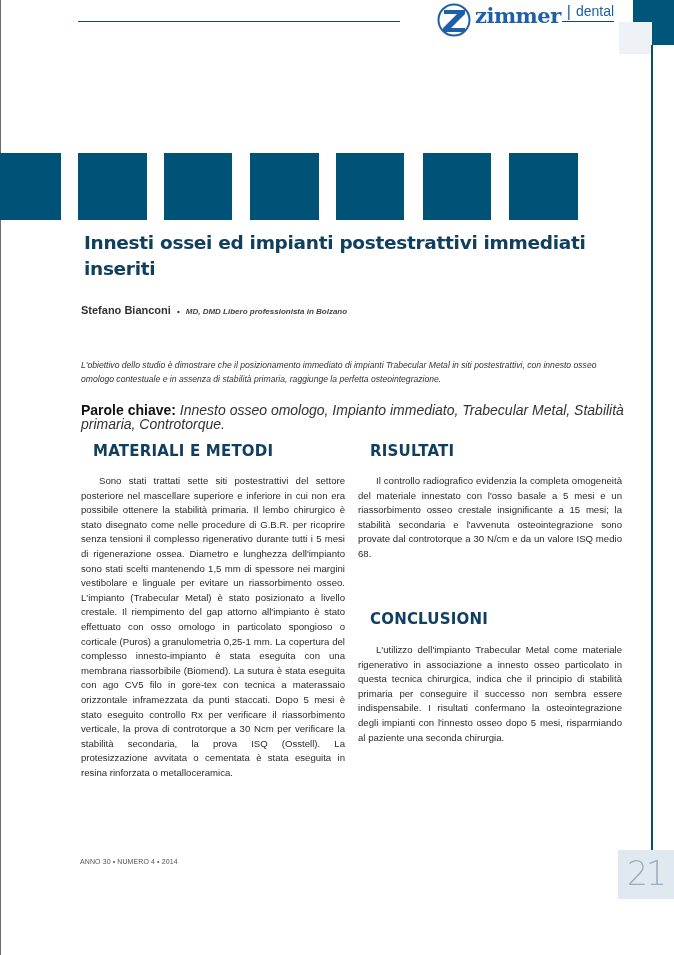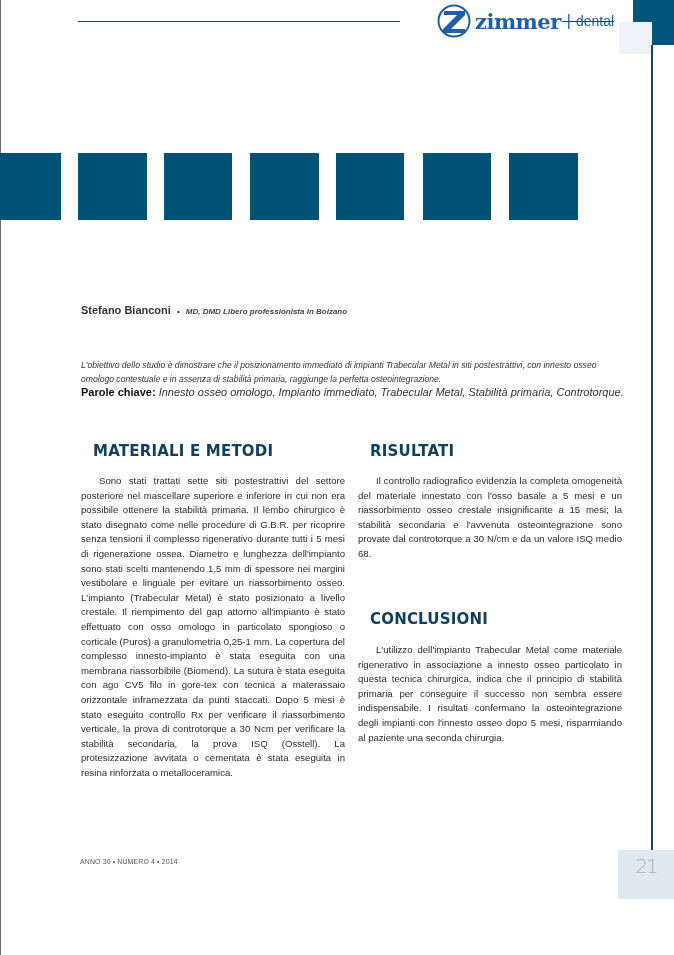--- a/index.html
+++ b/index.html
@@ -1,42 +1,42 @@
 <!DOCTYPE html>
 <html><head>
 <meta charset="utf-8">
 <style>
   html, body { margin:0; padding:0; }
   body { width:674px; height:955px; position:relative; background:#ffffff; overflow:hidden; font-family:"Liberation Sans", sans-serif; color:#222; }
   .left-edge { position:absolute; left:0; top:0; width:1px; height:955px; background:#6d6d6d; }
   .top-rule-left { position:absolute; left:78px; top:21px; width:322px; height:1px; background:#0f4f63; }
   .top-rule-right { position:absolute; left:562px; top:21px; width:52px; height:1px; background:#0f4f63; }
-  .logo { position:absolute; left:437px; top:3px; height:36px; display:flex; align-items:center; }
+  .logo { position:absolute; left:437px; top:3px; height:36px; display:flex; align-items:flex-start; }
   .logo .zmark { width:34px; height:34px; }
   .logo .wordmark { font-family:"DejaVu Serif", serif; font-weight:bold; font-size:21px; color:#1f5fa7; margin-left:4px; letter-spacing:-0.5px; }
   .logo .sep { color:#1f5fa7; font-size:16px; margin:0 5px 0 6px; }
   .logo .sub { color:#1f5fa7; font-size:14px; }
   .corner-dark { position:absolute; left:633px; top:0; width:41px; height:45px; background:#00557a; }
   .corner-light { position:absolute; left:619px; top:22px; width:33px; height:32px; background:#eef2f6; }
   .vline { position:absolute; left:651px; top:45px; width:2px; height:806px; background:#0d4e66; }
   .squares .sq { position:absolute; top:153px; height:67px; background:#005276; }
   .title { position:absolute; left:84px; top:230px; width:540px; font-family:"DejaVu Sans", sans-serif; font-weight:bold; font-size:18.5px; line-height:26px; color:#113f60; letter-spacing:-0.3px; }
   .authors { position:absolute; left:81px; top:303px; font-size:11px; line-height:15px; color:#333;font-weight:bold; }
   .authors .role { font-style:italic; font-size:8px; color:#444; }
   .authors .dot { font-size:8px; margin:0 3px; }
   .abstract { position:absolute; left:81px; top:358px; width:545px; font-size:8.6px; line-height:14.2px; font-style:italic; color:#333; }
-  .keywords { position:absolute; left:81px; top:385px; width:545px; font-size:11px; line-height:14px; color:#333; }
+  .keywords { position:absolute; left:81px; top:403px; width:545px; font-size:14px; line-height:14px; color:#333; }
   .keywords b { font-style:normal; color:#111; }
   .keywords i { font-style:italic; }
   .section-title { position:absolute; font-family:"DejaVu Sans", sans-serif; font-weight:bold; font-size:15px; color:#113f60; letter-spacing:0.2px;margin-left:12px; }
   .col-text { position:absolute; width:264px; font-size:9.6px; line-height:14.6px; color:#2b2b2b; text-align:justify; }
   .col-text p { margin:0; text-indent:18px; }
   .footer { position:absolute; left:80px; top:858px; font-size:7px; color:#555; letter-spacing:0.1px; }
   .pagebox { position:absolute; left:618px; top:850px; width:56px; height:49px; background:#e1e9f0; }
-  .pagenum { position:absolute; left:618px; top:854px; width:56px; text-align:center; font-size:20px; color:#9ab0bf; font-family:"DejaVu Sans", sans-serif; font-weight:200; letter-spacing:-2px; }
+  .pagenum { position:absolute; left:618px; top:854px; width:56px; text-align:center; font-size:33px; color:#9ab0bf; font-family:"DejaVu Sans", sans-serif; font-weight:200; letter-spacing:-2px; }
 </style>
 </head>
 <body>
 
 <div class="left-edge"></div>
 
 <div class="top-rule-left"></div>
 <div class="logo">
   <svg class="zmark" viewBox="0 0 34 34">
     <circle cx="17" cy="17" r="15.5" fill="#ffffff" stroke="#1f5fa7" stroke-width="2"></circle>
@@ -55,20 +55,21 @@
   <div class="sq" style="left:0;width:61px;"></div>
   <div class="sq" style="left:78px;width:69px;"></div>
   <div class="sq" style="left:164px;width:68px;"></div>
   <div class="sq" style="left:250px;width:69px;"></div>
   <div class="sq" style="left:336px;width:68px;"></div>
   <div class="sq" style="left:423px;width:68px;"></div>
   <div class="sq" style="left:509px;width:69px;"></div>
 </div>
 
 <div class="title">
+  <div>Innesti ossei ed impianti postestrattivi immediati inseriti</div>
 </div>
 
 <div class="authors">
   <div>
     <span>Stefano Bianconi</span>
     <span class="dot">•</span>
     <span class="role">MD, DMD Libero professionista in Bolzano</span>
   </div>
 </div>
 

